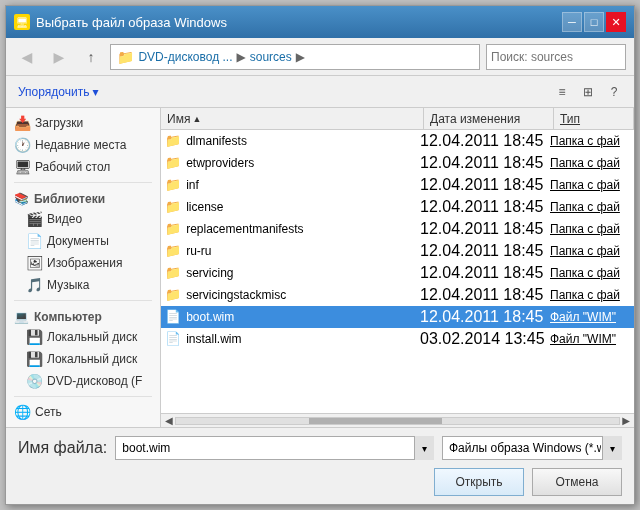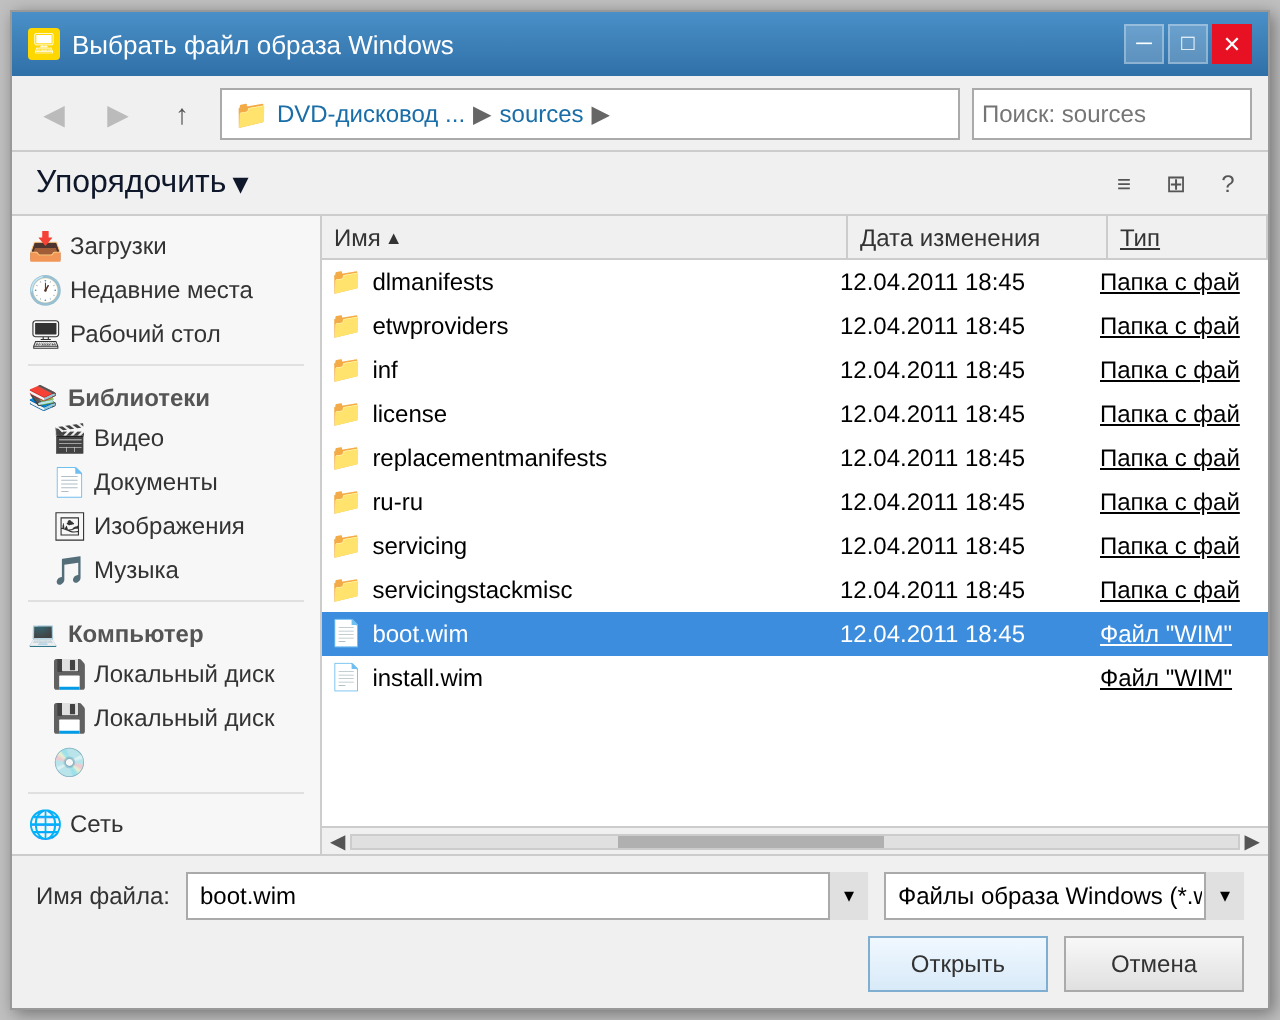--- a/index.html
+++ b/index.html
@@ -139,22 +139,22 @@
       display: flex;
       align-items: center;
       justify-content: space-between;
       height: 32px;
       flex-shrink: 0;
     }
     .organize-btn {
       background: transparent;
       border: none;
       cursor: pointer;
-      font-size: 16px;
-      color: #0f172a;
+      font-size: 12px;
+      color: #1d4ed8;
       display: flex;
       align-items: center;
       gap: 3px;
       padding: 2px 4px;
     }
     .view-icons {
       display: flex;
       gap: 2px;
       align-items: center;
     }
@@ -261,21 +261,21 @@
       font-size: 12px;
       overflow: hidden;
       white-space: nowrap;
     }
     .file-icon {
       font-size: 13px;
       flex-shrink: 0;
     }
     .file-date {
       width: 130px;
-      font-size: 12px;
+      font-size: 16px;
       white-space: nowrap;
     }
     .file-type {
       width: 80px;
       font-size: 12px;
       white-space: nowrap;
       overflow: hidden;
       text-decoration: underline;
     }
     .file-row.selected .file-date,
@@ -323,21 +323,21 @@
       flex-direction: column;
       gap: 8px;
       flex-shrink: 0;
     }
     .filename-row {
       display: flex;
       align-items: center;
       gap: 8px;
     }
     .filename-label {
-      font-size: 12px;
+      font-size: 16px;
       color: #333;
       white-space: nowrap;
     }
     .filename-input-container {
       flex: 1;
       position: relative;
     }
     .filename-input {
       width: 100%;
       height: 24px;
@@ -515,20 +515,21 @@
       <div class="sidebar-item" style="padding-left:20px">
         <span class="sidebar-icon">💾</span>
         <span>Локальный диск</span>
       </div>
       <div class="sidebar-item" style="padding-left:20px">
         <span class="sidebar-icon">💾</span>
         <span>Локальный диск</span>
       </div>
       <div class="sidebar-item" style="padding-left:20px">
         <span class="sidebar-icon">💿</span>
+        <span>DVD-дисковод (F</span>
       </div>
       <div class="sidebar-divider"></div>
       <div class="sidebar-item">
         <span class="sidebar-icon">🌐</span>
         <span>Сеть</span>
       </div>
     </div>
 
     <div class="file-panel">
 
@@ -627,20 +628,21 @@
             </div>
             <div class="file-date">12.04.2011 18:45</div>
             <div class="file-type">Файл "WIM"</div>
           </div>
 
           <div class="file-row">
             <div class="file-name-cell">
               <span class="file-icon wim-icon">📄</span>
               <span>install.wim</span>
             </div>
+            <div class="file-date">03.02.2014 13:45</div>
             <div class="file-type">Файл "WIM"</div>
           </div>
 
         </div>
       </div>
 
       <div class="h-scroll">
         <span class="scroll-arrow">◀</span>
         <div class="h-scroll-track">
           <div class="h-scroll-thumb"></div>

